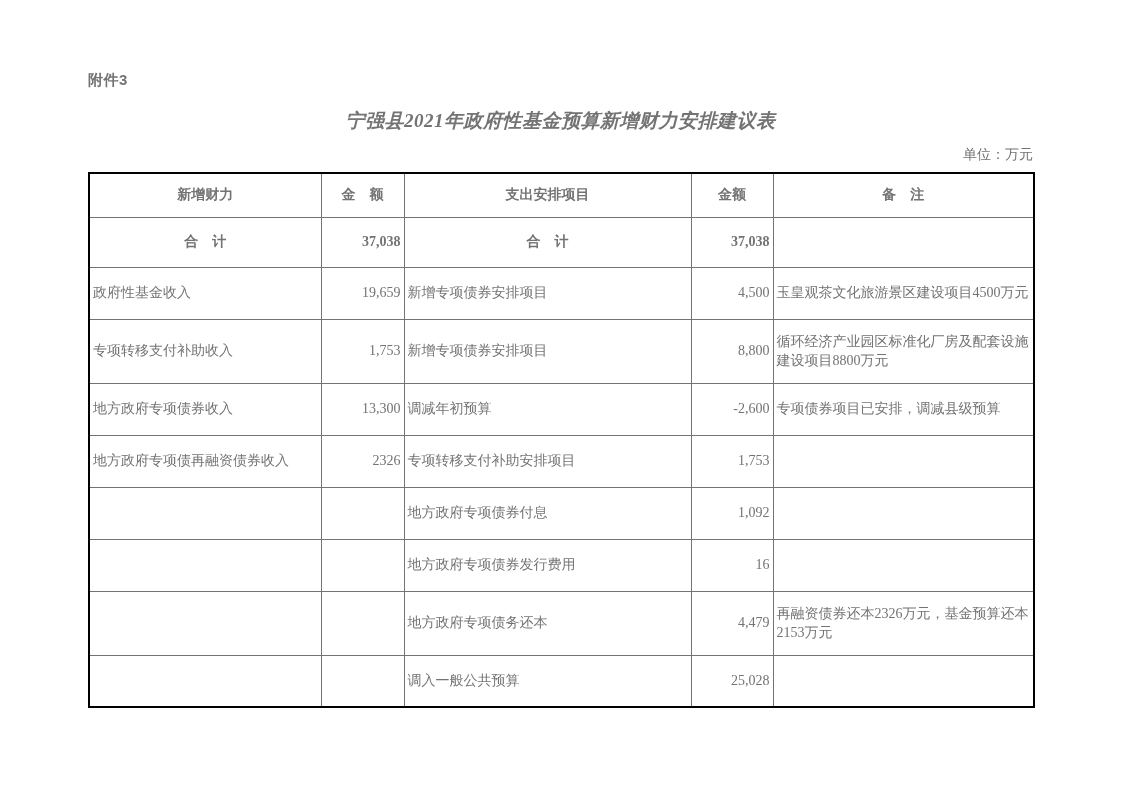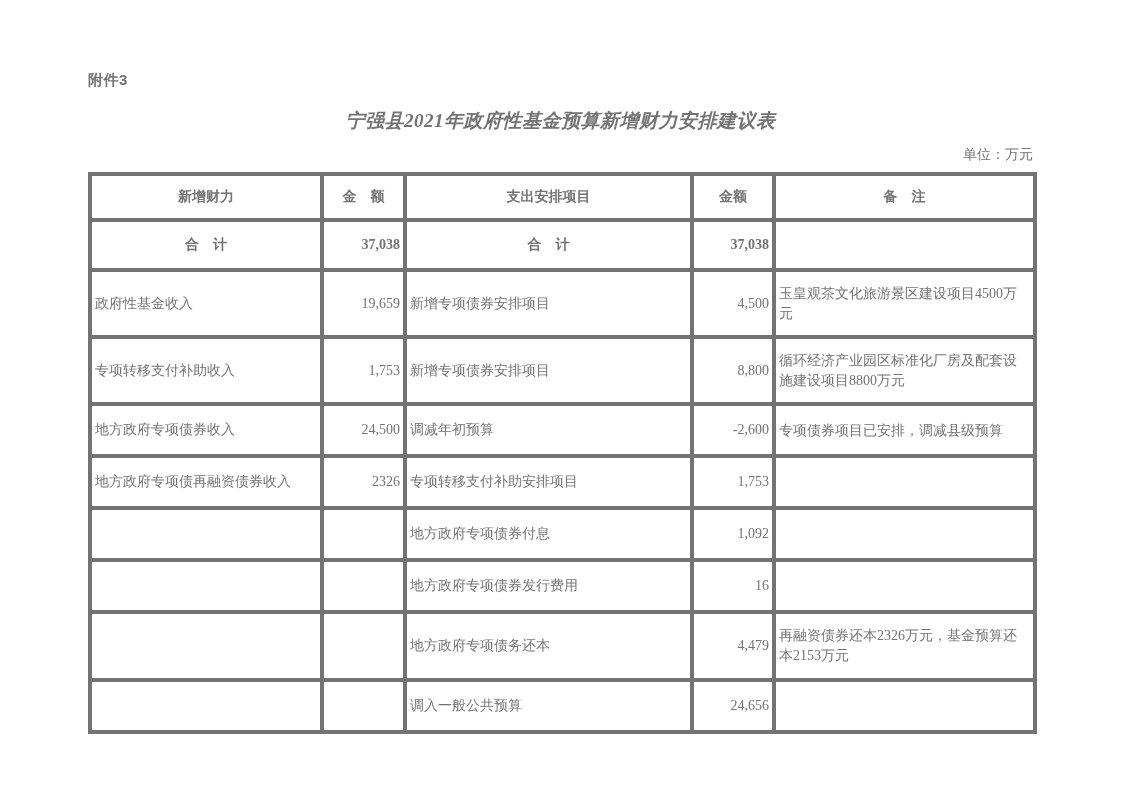--- a/index.html
+++ b/index.html
@@ -49,21 +49,21 @@
     position: absolute;
     left: 88px;
     top: 172px;
     width: 945px;
     border-collapse: collapse;
     table-layout: fixed;
     border: 2px solid #000000;
   }
   table.budget th,
   table.budget td {
-    border: 4px solid #737373;
+    border: 1px solid #737373;
     font-size: 14px;
     padding: 12px 3px;
     overflow: hidden;
     vertical-align: middle;
     word-break: break-all;
   }
   table.budget thead tr { height: 44px; }
   table.budget thead th {
     font-weight: bold;
     text-align: center;
@@ -125,21 +125,21 @@
       </tr>
       <tr>
         <td class="cell-left">专项转移支付补助收入</td>
         <td class="cell-num">1,753</td>
         <td class="cell-left">新增专项债券安排项目</td>
         <td class="cell-num">8,800</td>
         <td class="cell-remark">循环经济产业园区标准化厂房及配套设施建设项目8800万元</td>
       </tr>
       <tr>
         <td class="cell-left">地方政府专项债券收入</td>
-        <td class="cell-num">24,500</td>
+        <td class="cell-num">13,300</td>
         <td class="cell-left">调减年初预算</td>
         <td class="cell-num">-2,600</td>
         <td class="cell-remark">专项债券项目已安排，调减县级预算</td>
       </tr>
       <tr>
         <td class="cell-left">地方政府专项债再融资债券收入</td>
         <td class="cell-num">2326</td>
         <td class="cell-left">专项转移支付补助安排项目</td>
         <td class="cell-num">1,753</td>
         <td class="cell-remark"></td>
@@ -162,19 +162,19 @@
         <td class="cell-left"></td>
         <td class="cell-num"></td>
         <td class="cell-left">地方政府专项债务还本</td>
         <td class="cell-num">4,479</td>
         <td class="cell-remark">再融资债券还本2326万元，基金预算还本2153万元</td>
       </tr>
       <tr>
         <td class="cell-left"></td>
         <td class="cell-num"></td>
         <td class="cell-left">调入一般公共预算</td>
-        <td class="cell-num">24,656</td>
+        <td class="cell-num">25,028</td>
         <td class="cell-remark"></td>
       </tr>
     </tbody>
   </table>
 
 </div>
 
 </body></html>

